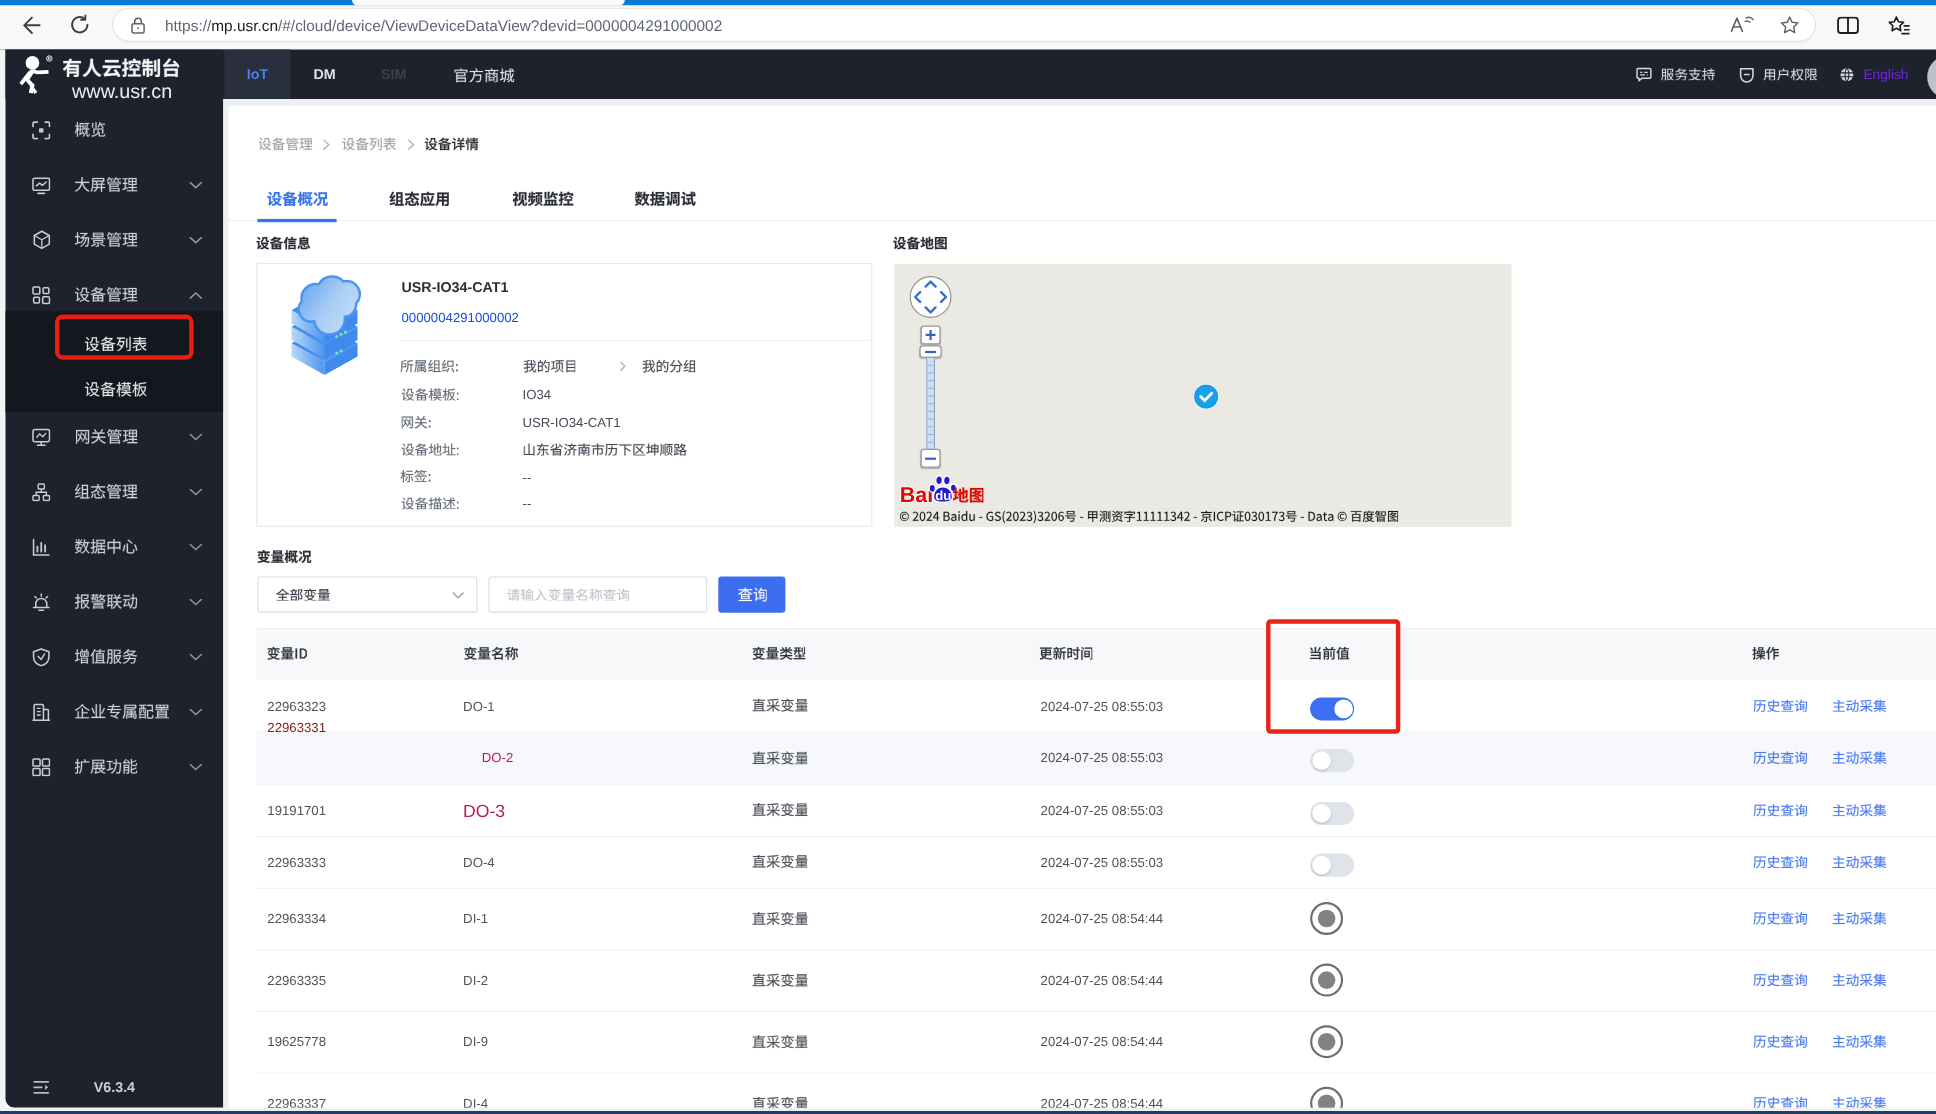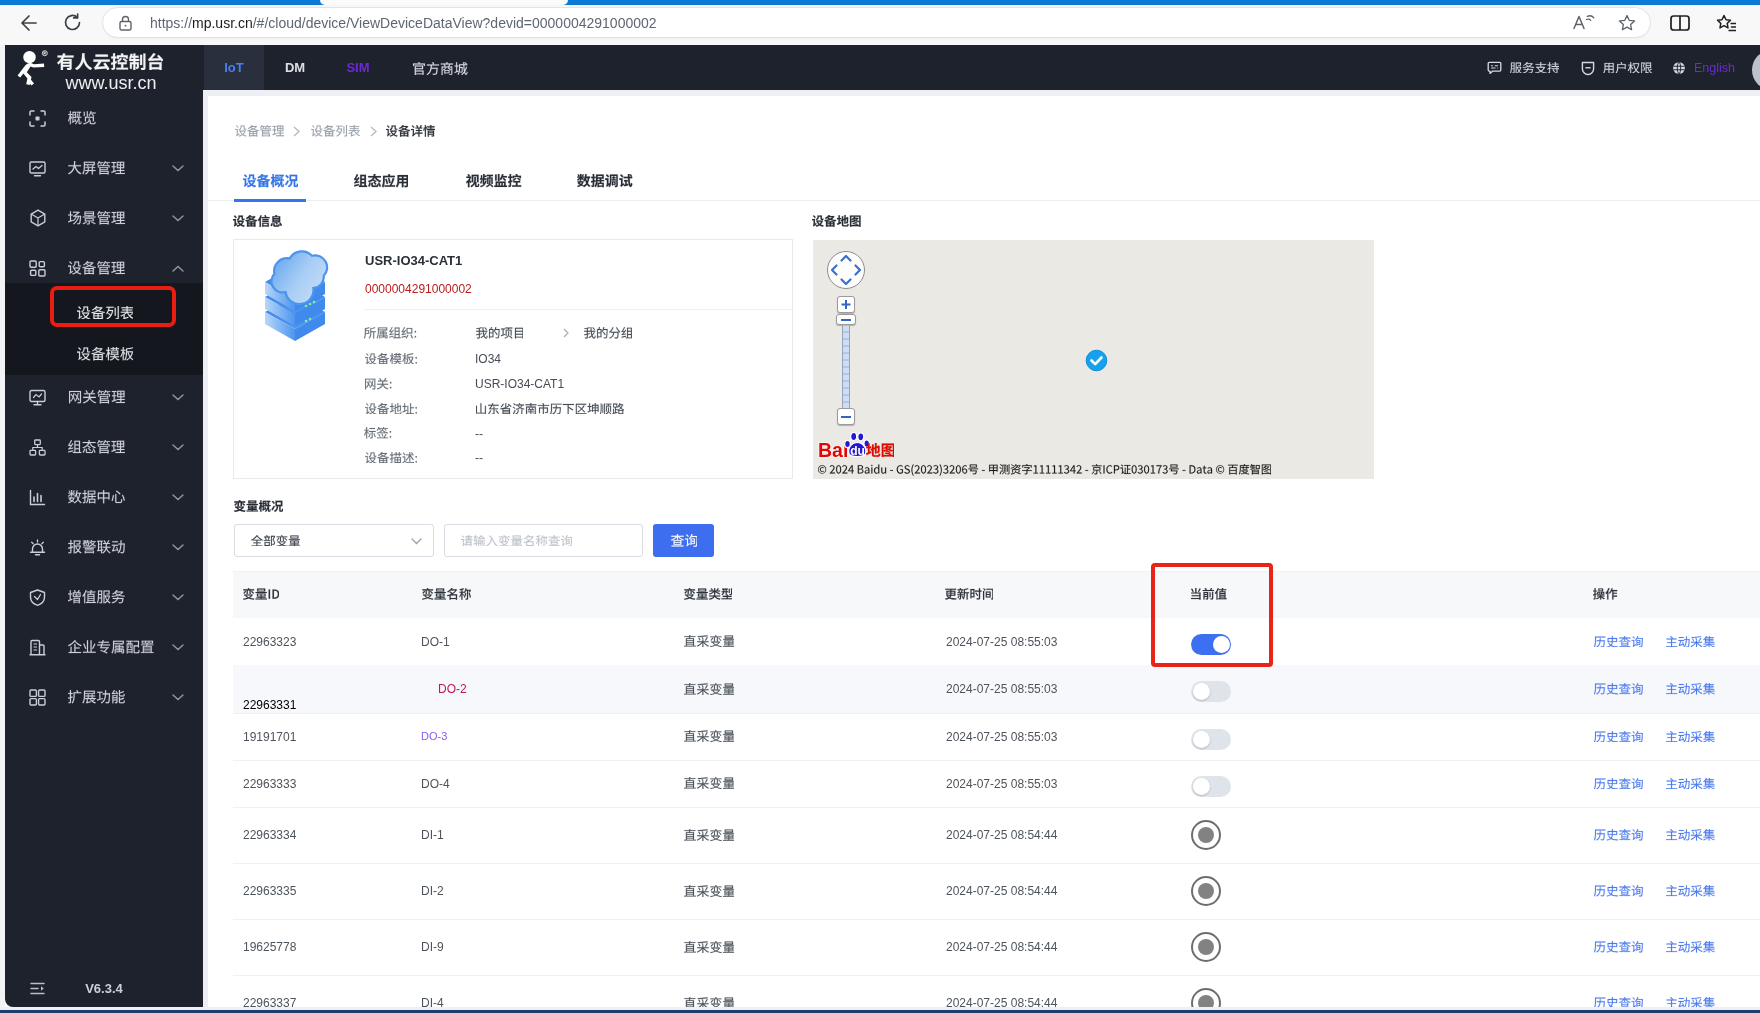--- a/index.html
+++ b/index.html
@@ -34,21 +34,21 @@
     <path d="M10 1 V15" stroke="#1f1f1f" stroke-width="1.7"></path>
   </svg>
 <svg class="abs" style="left:1716px;top:14px" width="21" height="18" viewBox="0 0 21 18">
     <path d="M8 1.5 L10 5.8 14.5 6.3 11.2 9.4 12 13.9 8 11.7 4 13.9 4.8 9.4 1.5 6.3 6 5.8 Z" stroke="#1f1f1f" stroke-width="1.5" fill="none" stroke-linejoin="round"></path>
     <path d="M14.5 9.5 H20 M14.9 13 H20 M12.5 16.5 H20" stroke="#1f1f1f" stroke-width="1.5"></path>
   </svg>
 <div class="abs" style="left:0;top:45px;width:1760px;height:45px;background:#1e222c"></div>
 <div class="abs" style="left:204px;top:45px;width:60px;height:45px;background:#2a2f3d"></div>
 <div class="t" style="left:234px;top:59.5px;font-size:13px;font-weight:bold;color:#4a7df0;transform:translateX(-50%)">IoT</div>
 <div class="t" style="left:295px;top:59.5px;font-size:13px;font-weight:bold;color:#dde0e5;transform:translateX(-50%)">DM</div>
-<div class="t" style="left:358px;top:59.5px;font-size:13px;font-weight:bold;color:#6d28d9;transform:translateX(-50%)">SIM</div>
+<div class="t" style="left:358px;top:59.5px;font-size:13px;font-weight:bold;color:#404040;transform:translateX(-50%)">SIM</div>
 <svg style="position:absolute;left:413.1px;top:61.5px" width="54.53" height="13.01" viewBox="75.0 -846.0 3895.0 929.0">
     <use href="#g1" fill="#dde0e5" stroke="#dde0e5" stroke-width="12"></use>
   </svg>
 <svg class="abs" style="left:1487px;top:61px" width="15" height="14" viewBox="0 0 17 16">
     <path d="M2.5 1.5 H14.5 A1.2 1.2 0 0 1 15.7 2.7 V10.3 A1.2 1.2 0 0 1 14.5 11.5 H6.5 L3.4 14.2 V11.5 H2.5 A1.2 1.2 0 0 1 1.3 10.3 V2.7 A1.2 1.2 0 0 1 2.5 1.5 Z" stroke="#d6dae0" stroke-width="1.5" fill="none" stroke-linejoin="round"></path>
     <path d="M4.6 5.4 h2.2 m2 0 h3.6 M4.6 8 h5 m2 0 h0.9" stroke="#d6dae0" stroke-width="1.3"></path>
   </svg>
 <svg style="position:absolute;left:1510.4px;top:61.7px" width="49.08" height="11.53" viewBox="34.0 -841.0 3926.0 922.0">
     <use href="#g2" fill="#d6dae0" stroke="#d6dae0" stroke-width="12"></use>
   </svg>
@@ -278,21 +278,21 @@
       <circle cx="50" cy="54" r="1.3" fill="#7ef09a"></circle>
       <circle cx="54" cy="52" r="1.3" fill="#7ef09a"></circle>
 <circle cx="46" cy="71" r="1.3" fill="#7ef09a"></circle>
       <circle cx="50" cy="69" r="1.3" fill="#7ef09a"></circle>
 </g>
 <g transform="translate(3,-4) scale(0.93) rotate(-14 36 26)">
       <path d="M 19 46 A 12 12 0 0 1 12 24 A 14 14 0 0 1 32 12 A 15 15 0 0 1 56 15 A 13 13 0 0 1 63 39 A 12 12 0 0 1 49 49 A 13 13 0 0 1 19 46 Z" fill="url(#cg1)" stroke="#4d94ee" stroke-width="2.4"></path>
     </g>
 </svg>
 <div class="t" style="left:365px;top:253px;font-size:13px;font-weight:bold;color:#2b2f38">USR-IO34-CAT1</div>
-<div class="t" style="left:365px;top:281.5px;font-size:12px;color:#b91c1c">0000004291000002</div>
+<div class="t" style="left:365px;top:281.5px;font-size:12px;color:#1d4ed8">0000004291000002</div>
 <div class="abs" style="left:364px;top:309px;width:428px;height:1px;background:#eef0f2"></div>
 <svg style="position:absolute;left:364.4px;top:327.2px" width="52.20" height="11.53" viewBox="29.0 -840.0 4176.0 922.0">
     <use href="#g25" fill="#666d78" stroke="#666d78" stroke-width="12"></use>
   </svg>
 <svg style="position:absolute;left:364.5px;top:352.7px" width="52.03" height="11.58" viewBox="43.0 -843.0 4162.0 926.0">
     <use href="#g26" fill="#666d78" stroke="#666d78" stroke-width="12"></use>
   </svg>
 <svg style="position:absolute;left:365.1px;top:378.3px" width="26.46" height="11.44" viewBox="88.0 -836.0 2117.0 915.0">
     <use href="#g27" fill="#666d78" stroke="#666d78" stroke-width="12"></use>
   </svg>
@@ -411,37 +411,37 @@
 <div class="abs" style="left:1191px;top:633.5px;width:40px;height:21px;background:#3d6ff2;border-radius:11px"></div>
 <div class="abs" style="left:1212.5px;top:635.5px;width:17px;height:17px;background:#fff;border-radius:50%"></div>
 <svg style="position:absolute;left:1594.4px;top:635.8px" width="48.83" height="11.50" viewBox="35.0 -840.0 3906.0 920.0">
     <use href="#g47" fill="#4d7cf0" stroke="#4d7cf0" stroke-width="12"></use>
   </svg>
 <svg style="position:absolute;left:1665.7px;top:635.7px" width="48.90" height="11.53" viewBox="56.0 -843.0 3912.0 922.0">
     <use href="#g48" fill="#4d7cf0" stroke="#4d7cf0" stroke-width="12"></use>
   </svg>
 <div class="abs" style="left:233px;top:665px;width:1527px;height:48px;background:#f7f8fb"></div>
 <div class="abs" style="left:233px;top:713px;width:1527px;height:1px;background:#edf0f5"></div>
-<div class="t" style="left:243px;top:698px;font-size:12px;color:#000000">22963331</div>
+<div class="t" style="left:243px;top:654px;font-size:12px;color:#7f1d1d">22963331</div>
 <div class="t" style="left:438px;top:682.0px;font-size:12px;color:#be185d">DO-2</div>
 <svg style="position:absolute;left:683.6px;top:682.9px" width="50.82" height="12.10" viewBox="46.0 -849.0 3909.0 931.0">
     <use href="#g46" fill="#4e545c" stroke="#4e545c" stroke-width="12"></use>
   </svg>
 <div class="t" style="left:946px;top:682.0px;font-size:12px;color:#4e545c">2024-07-25 08:55:03</div>
 <div class="abs" style="left:1191px;top:681.0px;width:40px;height:21px;background:#dfe3ea;border-radius:11px"></div>
 <div class="abs" style="left:1193px;top:683.0px;width:17px;height:17px;background:#fff;border-radius:50%;box-shadow:0 1px 2px rgba(0,0,0,0.2)"></div>
 <svg style="position:absolute;left:1594.4px;top:683.2px" width="48.83" height="11.50" viewBox="35.0 -840.0 3906.0 920.0">
     <use href="#g47" fill="#4d7cf0" stroke="#4d7cf0" stroke-width="12"></use>
   </svg>
 <svg style="position:absolute;left:1665.7px;top:683.2px" width="48.90" height="11.53" viewBox="56.0 -843.0 3912.0 922.0">
     <use href="#g48" fill="#4d7cf0" stroke="#4d7cf0" stroke-width="12"></use>
   </svg>
 <div class="abs" style="left:233px;top:760px;width:1527px;height:1px;background:#edf0f5"></div>
 <div class="t" style="left:243px;top:729.5px;font-size:12px;color:#4e545c">19191701</div>
-<div class="t" style="left:421px;top:729.5px;font-size:11px;color:#8b5cf6">DO-3</div>
+<div class="t" style="left:421px;top:729.5px;font-size:16px;color:#be185d">DO-3</div>
 <svg style="position:absolute;left:683.6px;top:730.4px" width="50.82" height="12.10" viewBox="46.0 -849.0 3909.0 931.0">
     <use href="#g46" fill="#4e545c" stroke="#4e545c" stroke-width="12"></use>
   </svg>
 <div class="t" style="left:946px;top:729.5px;font-size:12px;color:#4e545c">2024-07-25 08:55:03</div>
 <div class="abs" style="left:1191px;top:728.5px;width:40px;height:21px;background:#dfe3ea;border-radius:11px"></div>
 <div class="abs" style="left:1193px;top:730.5px;width:17px;height:17px;background:#fff;border-radius:50%;box-shadow:0 1px 2px rgba(0,0,0,0.2)"></div>
 <svg style="position:absolute;left:1594.4px;top:730.8px" width="48.83" height="11.50" viewBox="35.0 -840.0 3906.0 920.0">
     <use href="#g47" fill="#4d7cf0" stroke="#4d7cf0" stroke-width="12"></use>
   </svg>
 <svg style="position:absolute;left:1665.7px;top:730.7px" width="48.90" height="11.53" viewBox="56.0 -843.0 3912.0 922.0">

